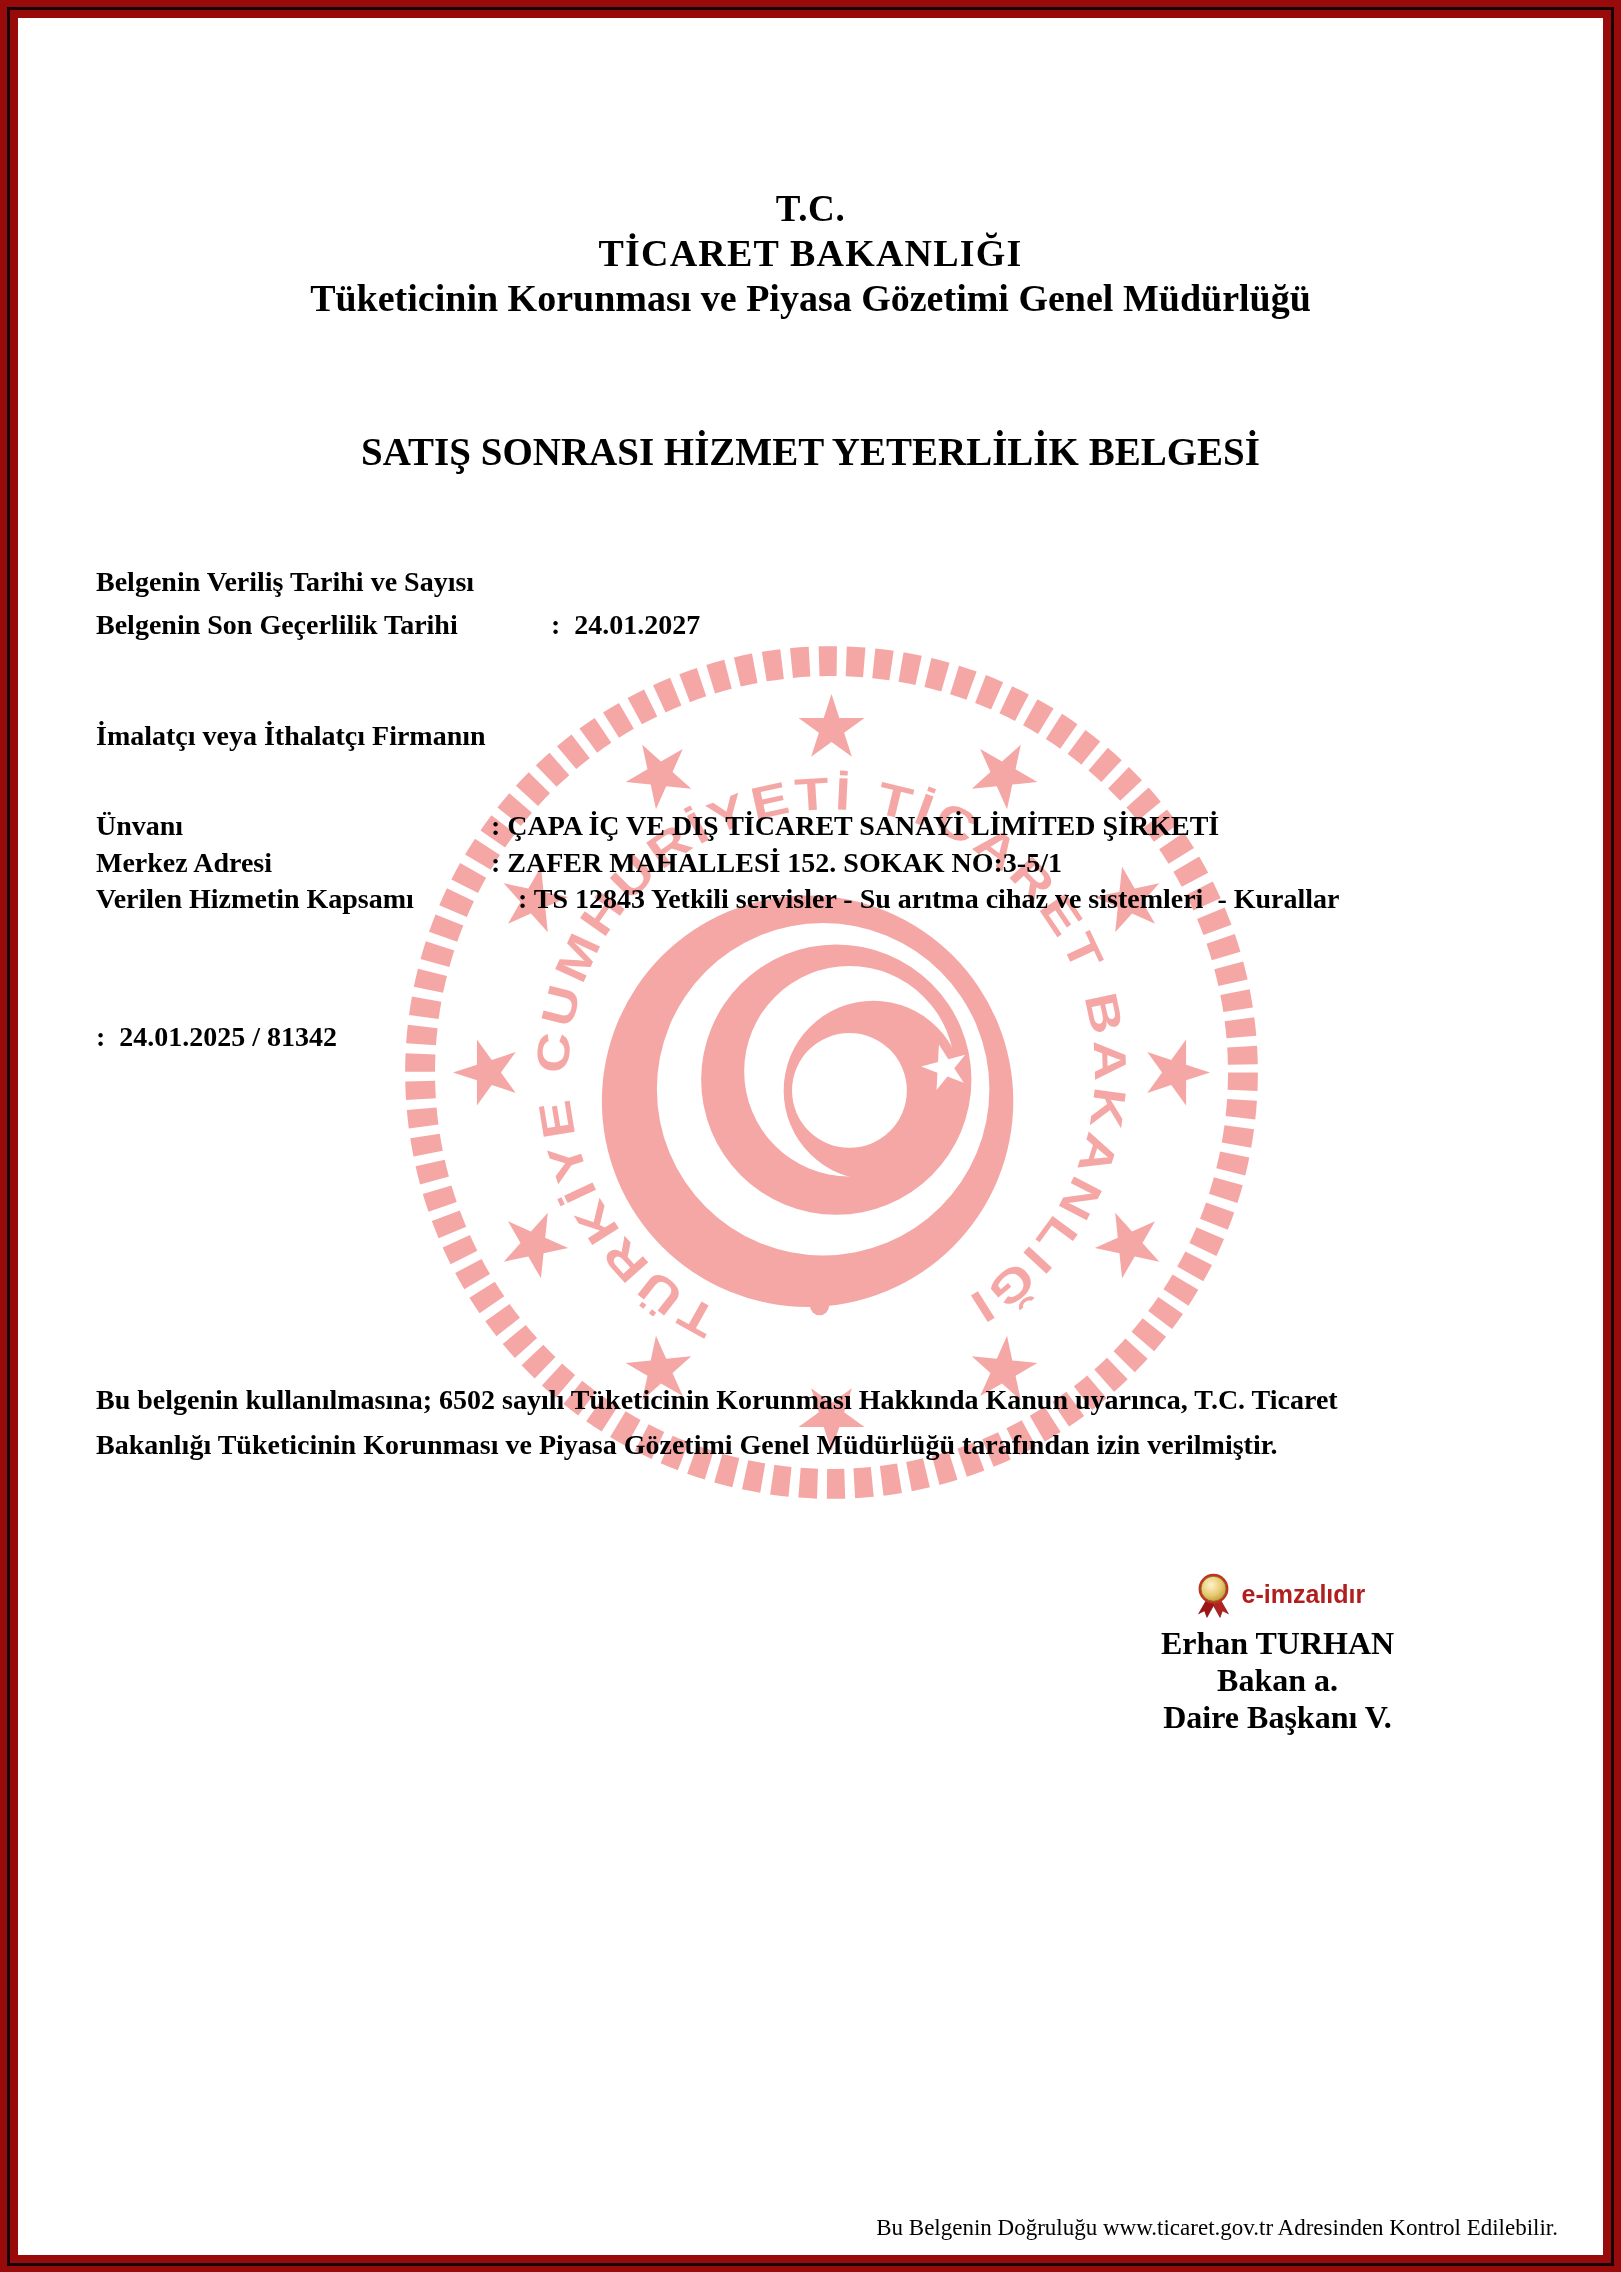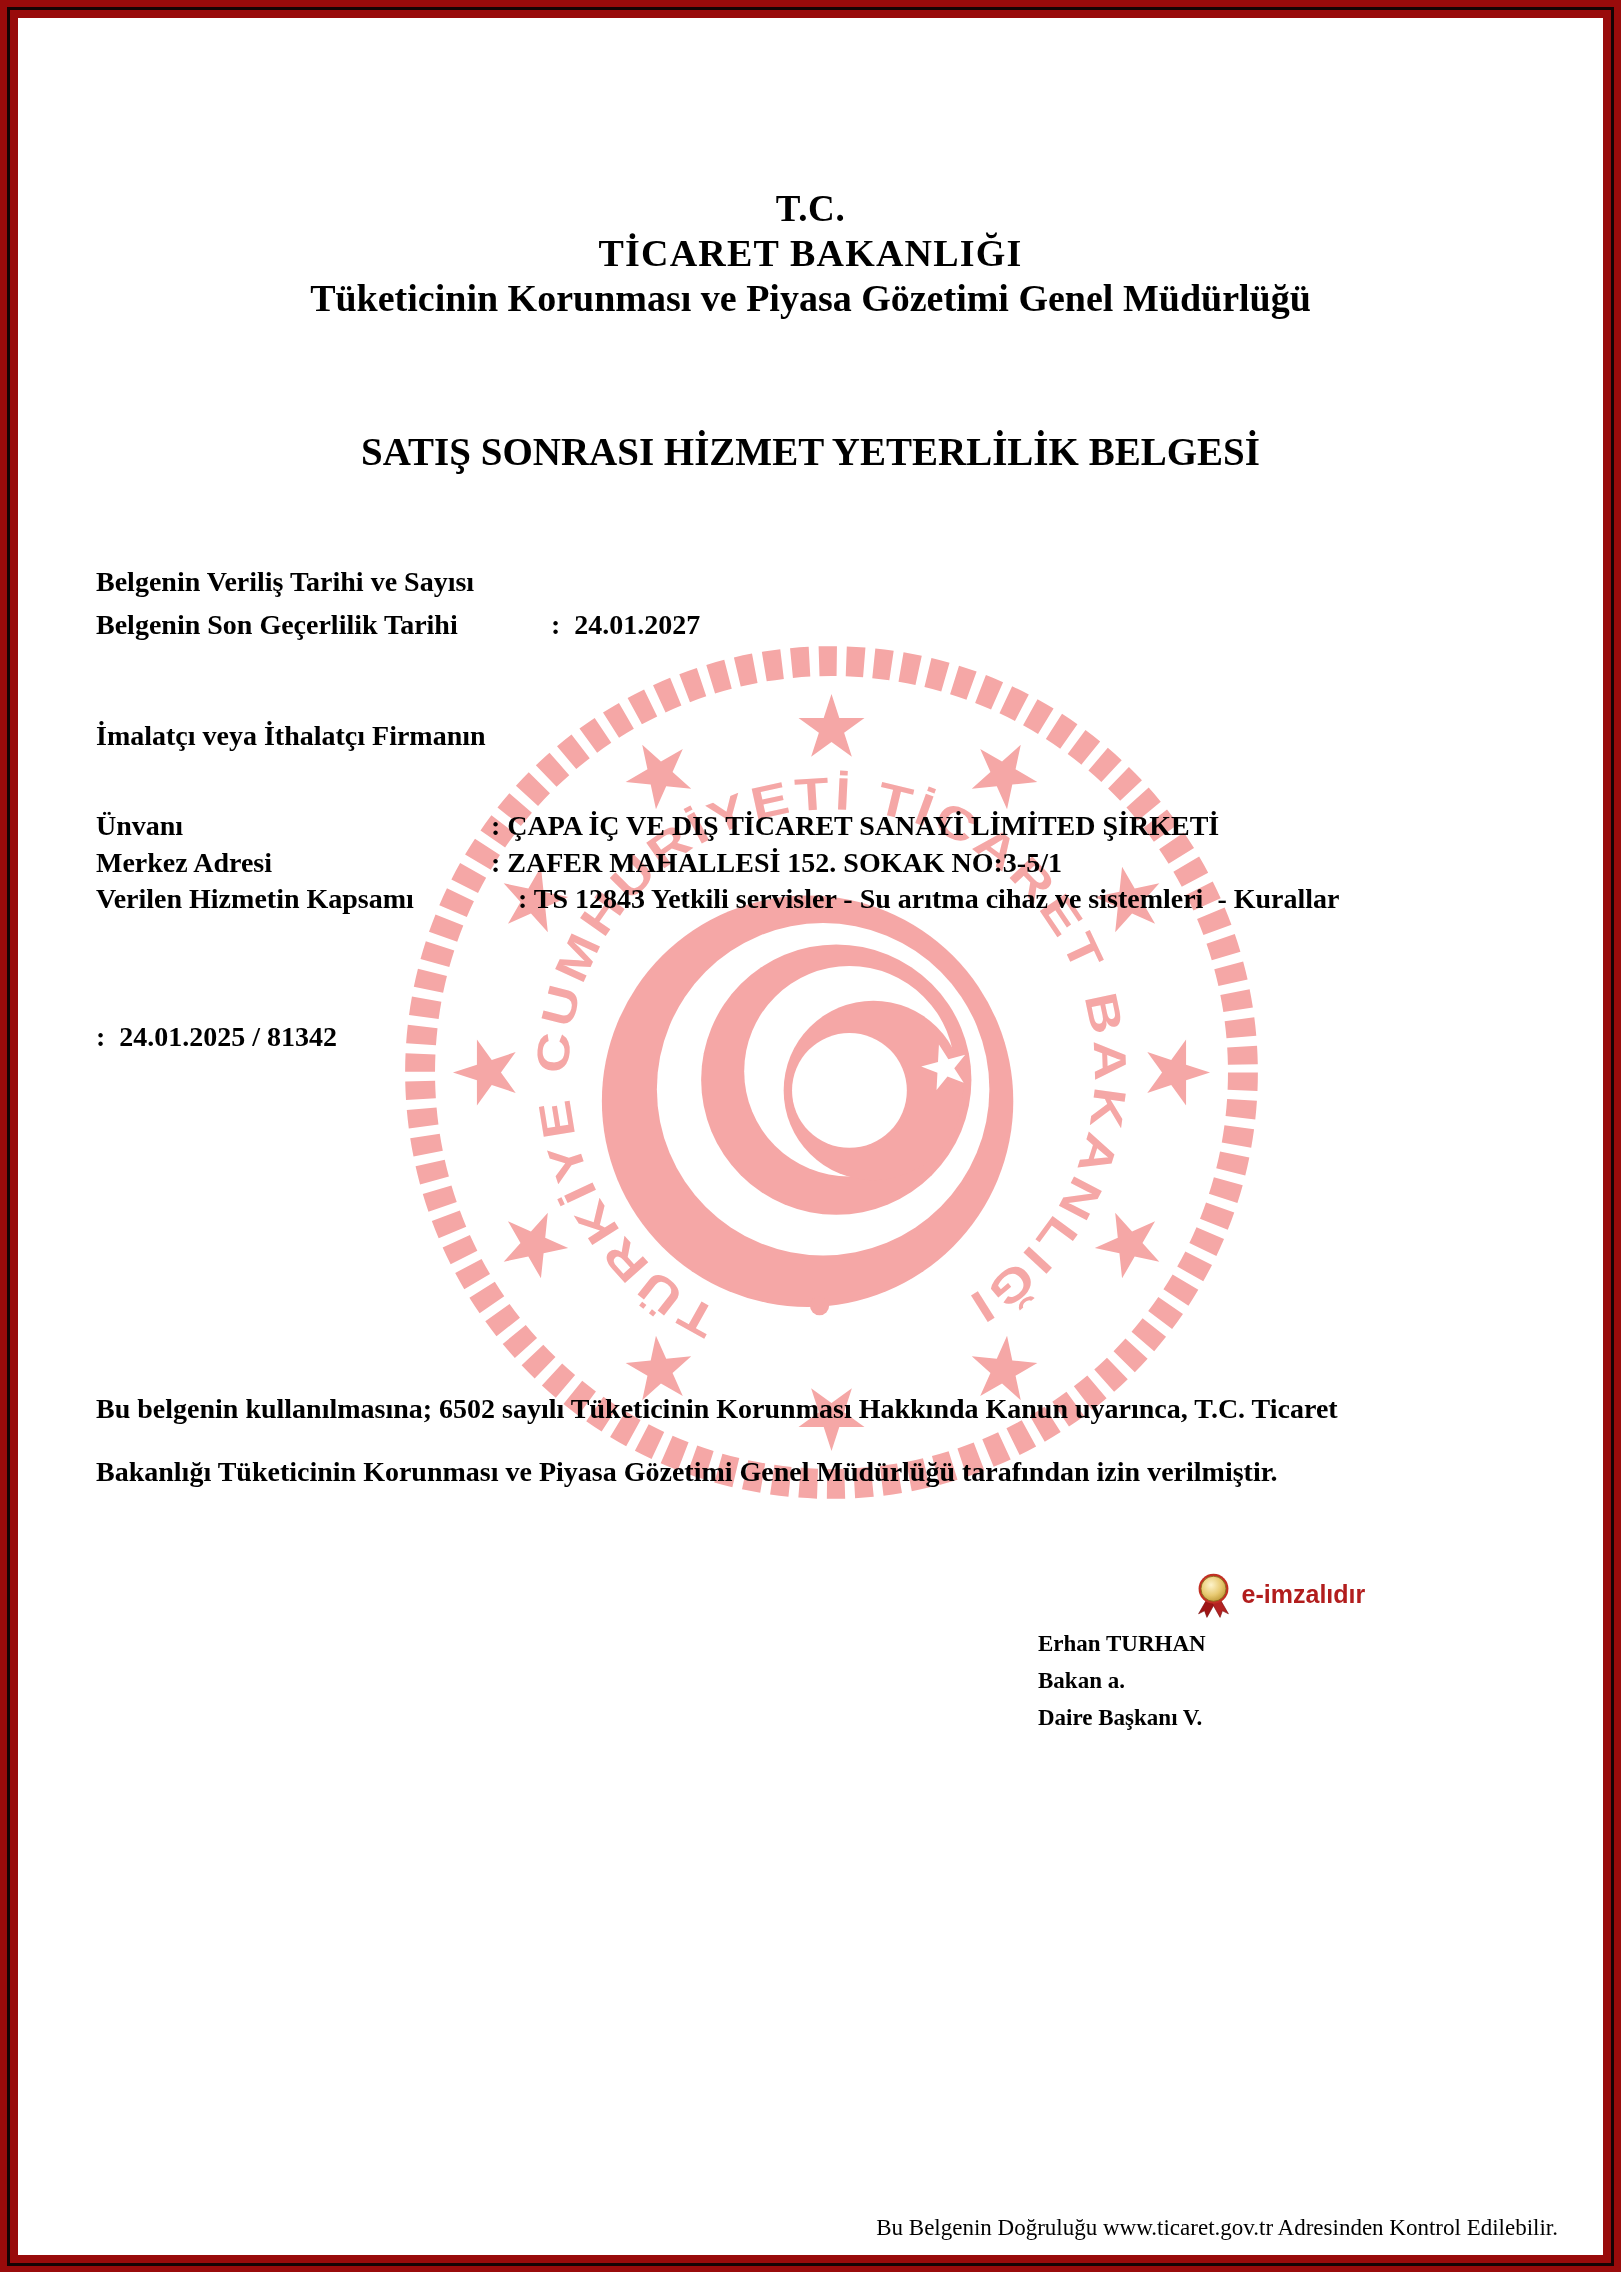--- a/index.html
+++ b/index.html
@@ -49,36 +49,36 @@
   .firm-row { position: absolute; left: 96px; display: flex; align-items: center; font-weight: bold; font-size: 28px; line-height: 1.38; }
   .firm-row .lbl { width: 395px; flex: 0 0 395px; margin-top: 29px; }
   .firm-row .val { width: 897px; white-space: pre-wrap; margin-top: 28px; }
   .firm-0 { top: 778px; }
   .firm-1 { top: 815px; }
   .firm-2 { top: 843px; min-height: 84px; gap: 27px; }
 
   .usage-note {
     position: absolute; left: 96px; top: 1377px;
     width: 1292px;
-    font-weight: bold; font-size: 28px; line-height: 63px;
+    font-weight: bold; font-size: 28px; line-height: 45px;
     white-space: pre-wrap;
   }
 
   .esign {
     position: absolute; left: 1195px; top: 1573px;
     display: flex; align-items: center; gap: 9.6px; height: 47px;
   }
   .esign-label {
     font-family: "Liberation Sans", sans-serif;
     font-weight: bold; font-size: 25px; color: var(--esign-red);
     line-height: 1; padding-bottom: 3.6px;
   }
   .sig-block {
     position: absolute; left: 1038px; top: 1625px; width: 479px;
-    text-align: left; font-weight: bold; font-size: 23px; line-height: 37px;
+    text-align: center; font-weight: bold; font-size: 32px; line-height: 37px;
   }
   .footer-line {
     position: absolute; right: 63px; top: 2215px;
     font-size: 23px; font-weight: normal; white-space: pre;
   }
 </style>
 </head>
 <body>
 
 <div class="page">

